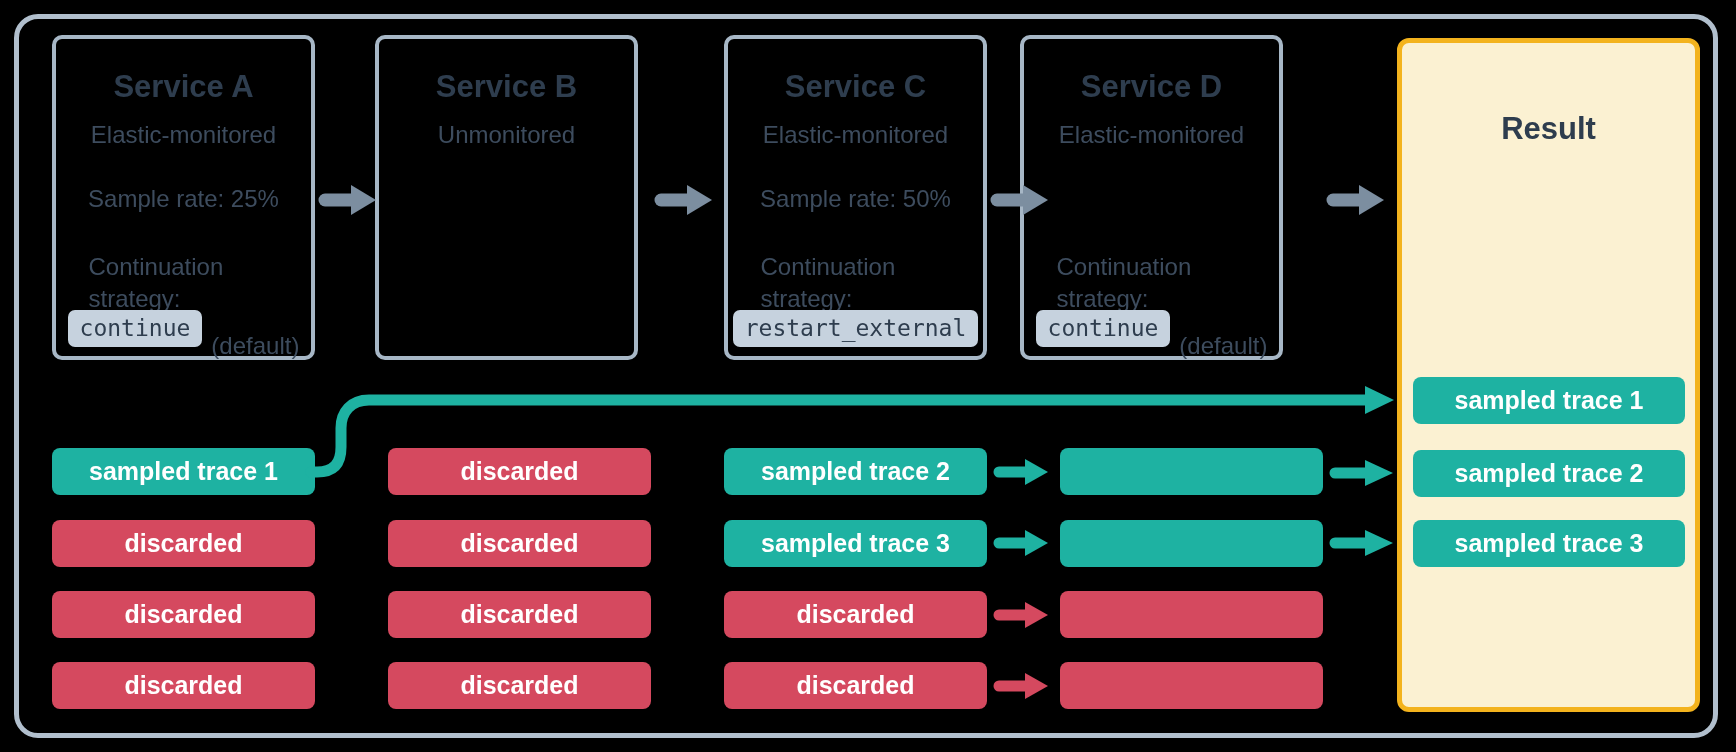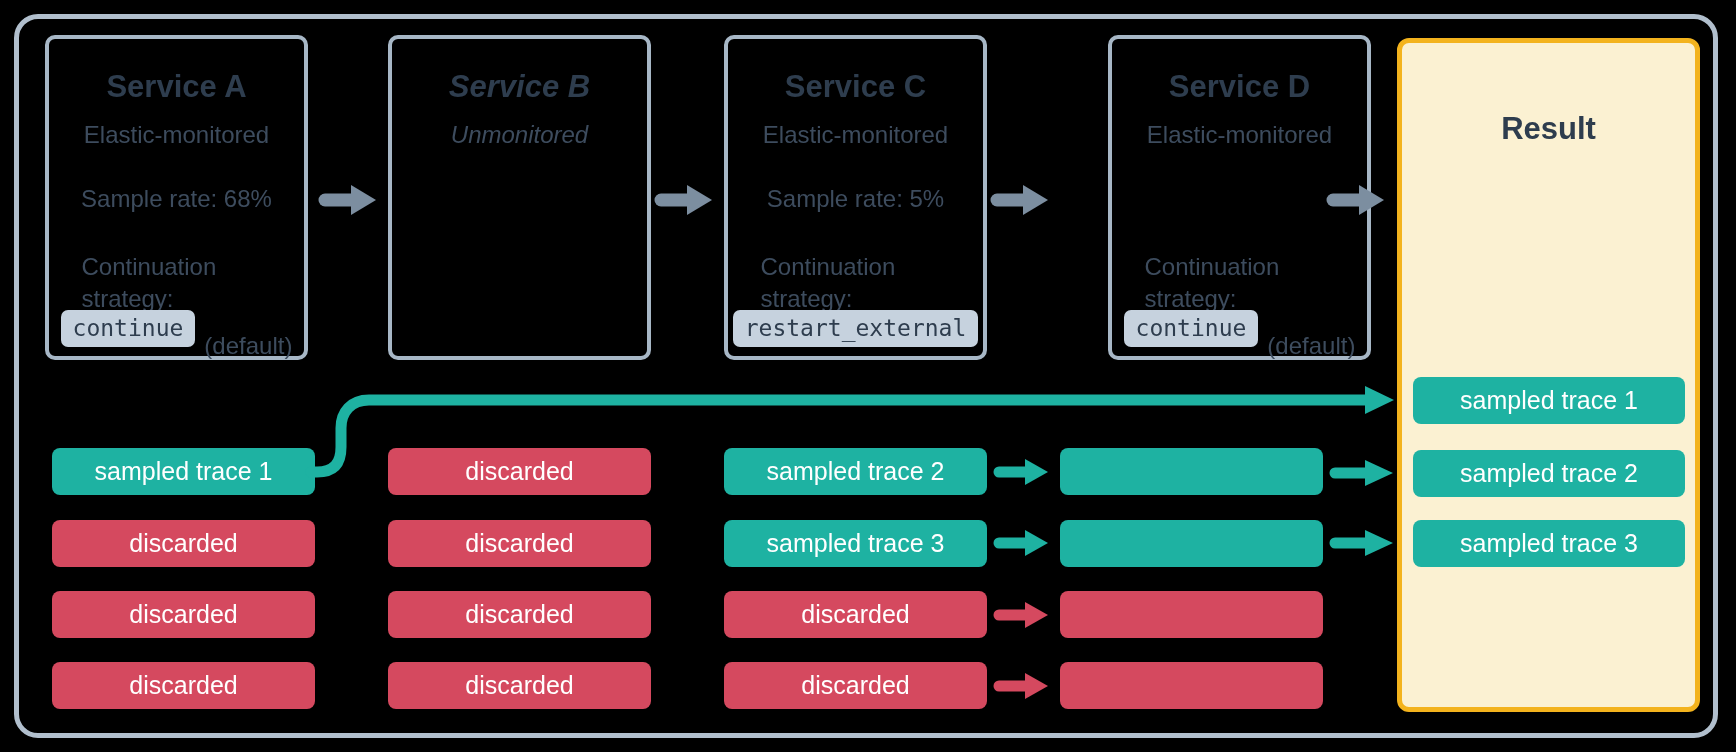--- a/index.html
+++ b/index.html
@@ -63,21 +63,21 @@
     background:var(--result-fill);border:5px solid var(--result-border);border-radius:12px;
   }
   .result-title{
     position:absolute;left:0;right:0;top:32px;text-align:center;
     font-size:31px;font-weight:bold;color:var(--text-primary);margin-top:36px;
   }
   
   .chip{
     position:absolute;height:47px;border-radius:8px;box-sizing:border-box;
     display:flex;align-items:center;justify-content:center;
-    font-size:25px;font-weight:400;color:var(--chip-text);white-space:nowrap;
+    font-size:25px;font-weight:700;color:var(--chip-text);white-space:nowrap;
   }
   .chip.sampled{background:var(--sampled-teal);}
   .chip.discarded{background:var(--discarded-red);}
   .col-a{left:52px;width:263px;}
   .col-b{left:388px;width:263px;}
   .col-c{left:724px;width:263px;}
   .col-d{left:1060px;width:263px;}
   .col-r{left:1413px;width:272px;}
   .row-1{top:448px;} .row-2{top:520px;} .row-3{top:591px;} .row-4{top:662px;}
   .rrow-1{top:377px;} .rrow-2{top:450px;} .rrow-3{top:520px;}
@@ -90,47 +90,47 @@
   .arrow-red-stroke{stroke:var(--discarded-red);stroke-width:11;stroke-linecap:round;}
   .arrow-red-fill{fill:var(--discarded-red);}
 </style>
 </head>
 <body>
 
 <div class="stage">
 
   <div class="outer-frame"></div>
 
-  <div class="svc" style="left:45px;">
+  <div class="svc" style="left:52px;">
     <div class="svc-title">Service A</div>
     <div class="svc-sub">Elastic-monitored</div>
-    <div class="svc-rate">Sample rate: 68%</div>
+    <div class="svc-rate">Sample rate: 25%</div>
     <div class="svc-cont">Continuation strategy:</div>
     <div class="code-row">
       <span class="code-chip">continue</span>
       <span class="default-label">(default)</span>
     </div>
   </div>
 
-  <div class="svc" style="left:388px;font-style:italic;">
+  <div class="svc" style="left:375px;">
     <div class="svc-title">Service B</div>
     <div class="svc-sub">Unmonitored</div>
   </div>
 
   <div class="svc" style="left:724px;padding-left:16px;">
     <div class="svc-title">Service C</div>
     <div class="svc-sub">Elastic-monitored</div>
-    <div class="svc-rate">Sample rate: 5%</div>
+    <div class="svc-rate">Sample rate: 50%</div>
     <div class="svc-cont">Continuation strategy:</div>
     <div class="code-row">
       <span class="code-chip">restart_external</span>
     </div>
   </div>
 
-  <div class="svc" style="left:1108px;">
+  <div class="svc" style="left:1020px;">
     <div class="svc-title">Service D</div>
     <div class="svc-sub">Elastic-monitored</div>
     <div class="svc-cont">Continuation strategy:</div>
     <div class="code-row">
       <span class="code-chip">continue</span>
       <span class="default-label">(default)</span>
     </div>
   </div>
 
   <div class="result-box">

